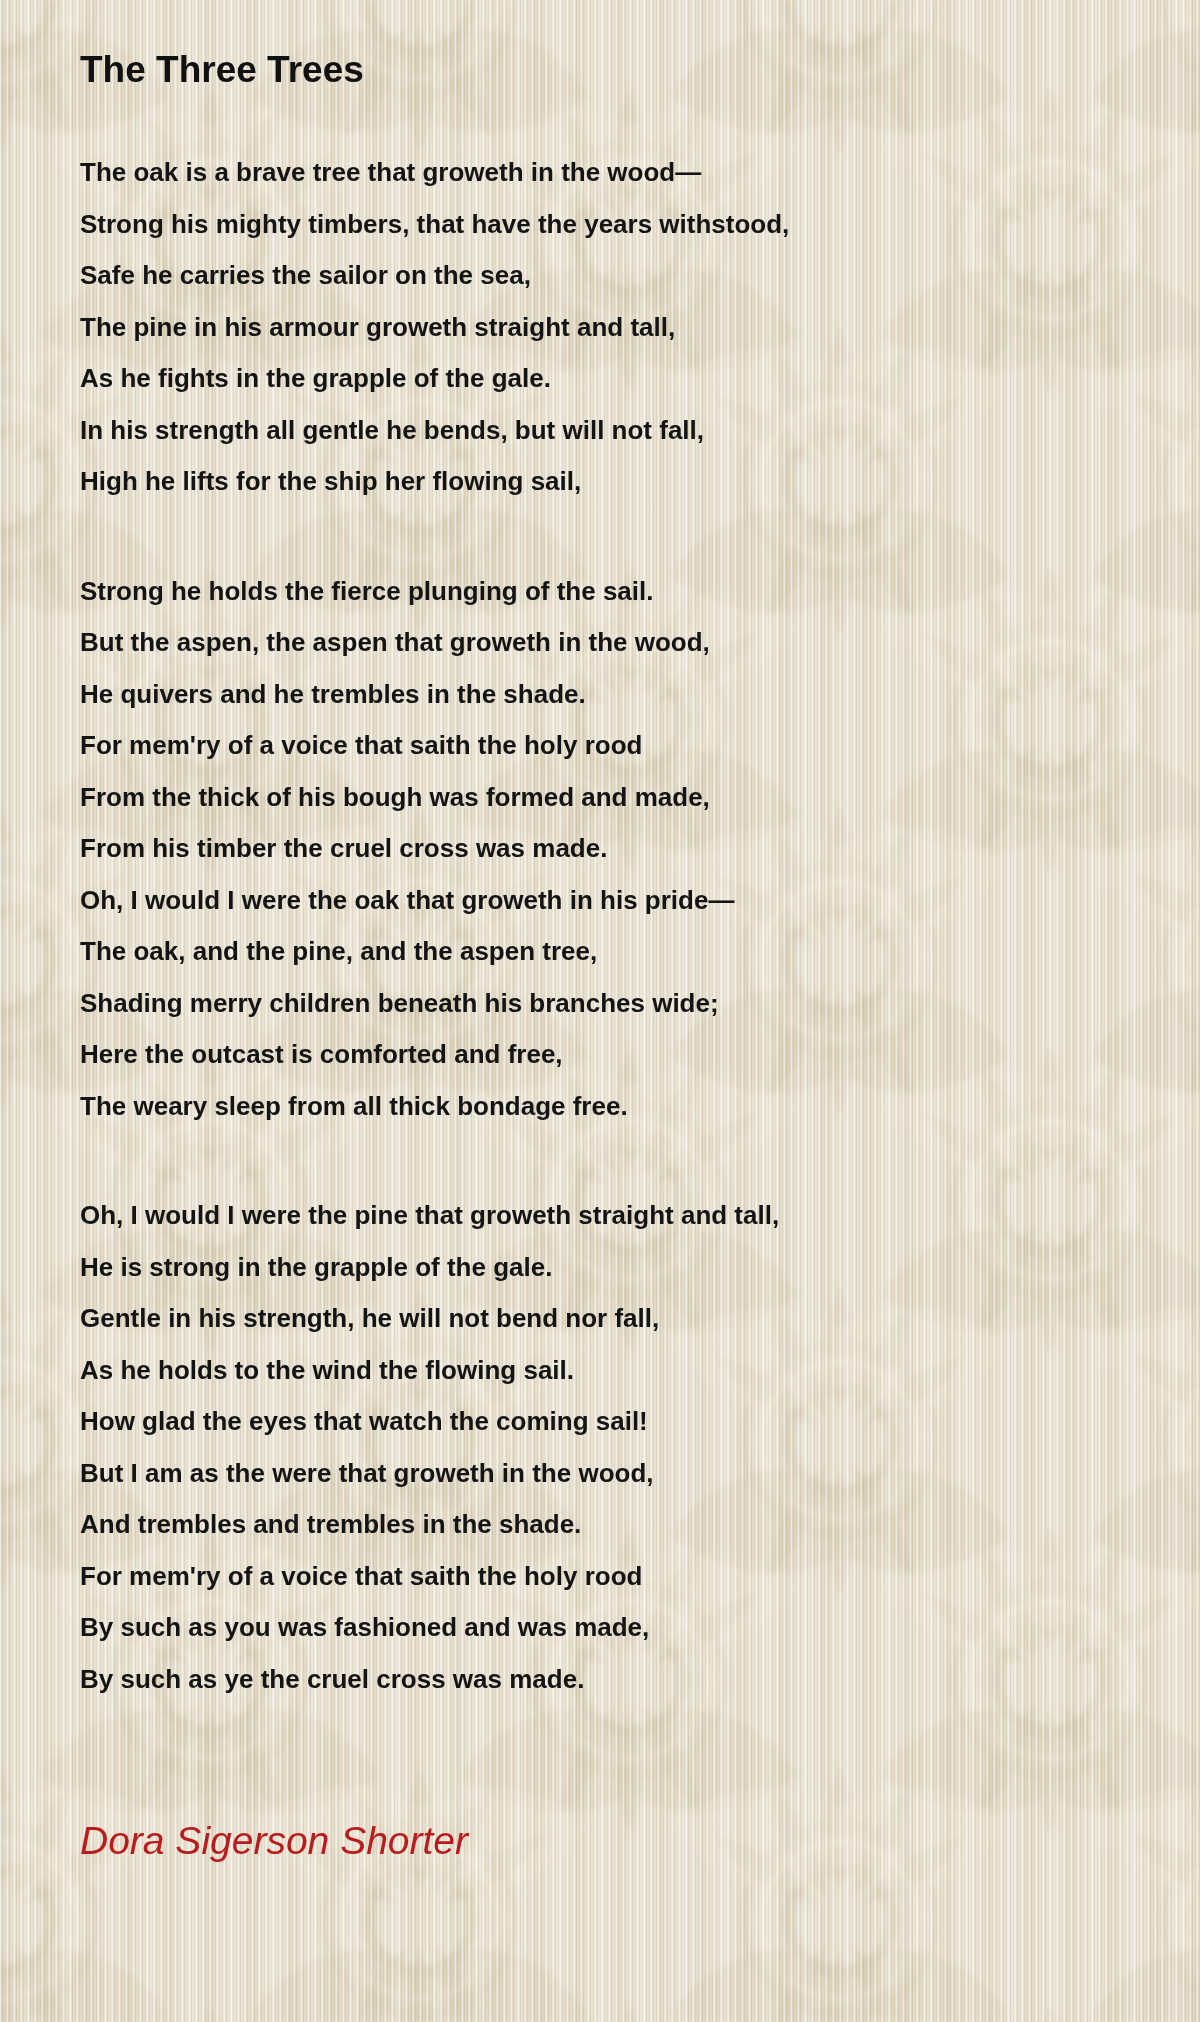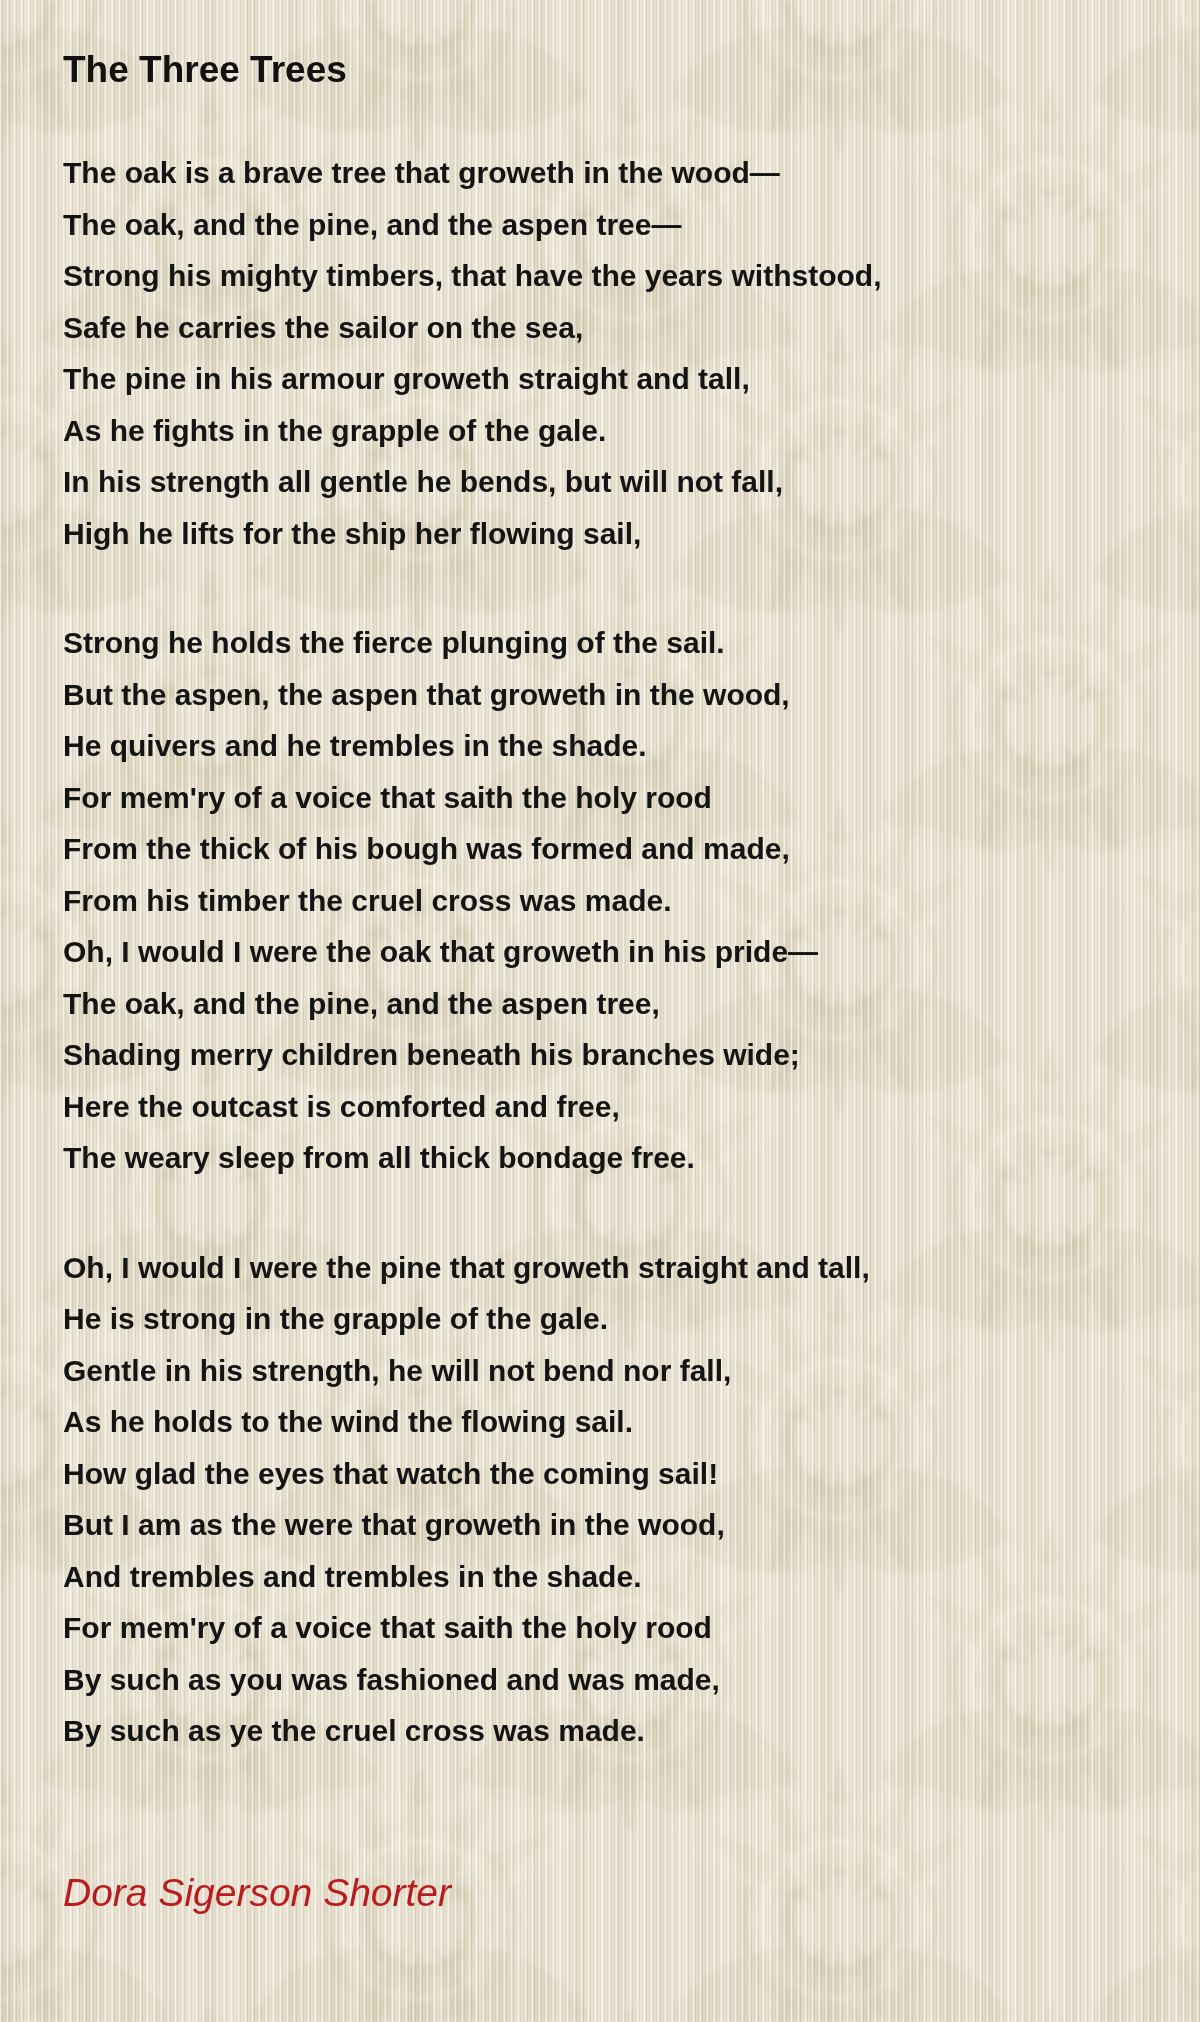--- a/index.html
+++ b/index.html
@@ -42,41 +42,41 @@
       repeating-linear-gradient(90deg,
         rgba(170,155,122,0.07) 0px,  rgba(170,155,122,0.07) 11px,
         rgba(170,155,122,0.00) 11px, rgba(170,155,122,0.00) 23px,
         rgba(255,255,255,0.16) 23px, rgba(255,255,255,0.16) 31px,
         rgba(255,255,255,0.00) 31px, rgba(255,255,255,0.00) 41px);
   }
 
   .content {
     position: relative;
     z-index: 2;
-    padding: 51px 60px 0 63px;
+    padding: 51px 60px 0 80px;
     color: #121212;
   }
 
   h1.title {
     margin: 0;
     font-size: 37px;
     line-height: 37px;
     font-weight: bold;
     color: #111111;
   }
 
   .poem {
     margin-top: 59px;
   }
   .stanza { margin: 0; }
   .stanza + .stanza { margin-top: 58px; }
 
   .line {
     margin: 0;
-    font-size: 30px;
+    font-size: 26px;
     font-weight: bold;
     line-height: 51.5px;
     white-space: nowrap;
     color: #141414;
   }
 
   .author {
     margin-top: 116px;
     font-size: 39px;
     line-height: 39px;
@@ -122,21 +122,20 @@
 <div class="bg-stripes"></div>
 
 <main class="content">
 
   <h1 class="title">The Three Trees</h1>
 
   <section class="poem">
 
     <div class="stanza">
       <p class="line">The oak is a brave tree that groweth in the wood—</p>
-      <p class="line">The oak, and the pine, and the aspen tree—</p>
       <p class="line">Strong his mighty timbers, that have the years withstood,</p>
       <p class="line">Safe he carries the sailor on the sea,</p>
       <p class="line">The pine in his armour groweth straight and tall,</p>
       <p class="line">As he fights in the grapple of the gale.</p>
       <p class="line">In his strength all gentle he bends, but will not fall,</p>
       <p class="line">High he lifts for the ship her flowing sail,</p>
     </div>
 
     <div class="stanza">
       <p class="line">Strong he holds the fierce plunging of the sail.</p>

